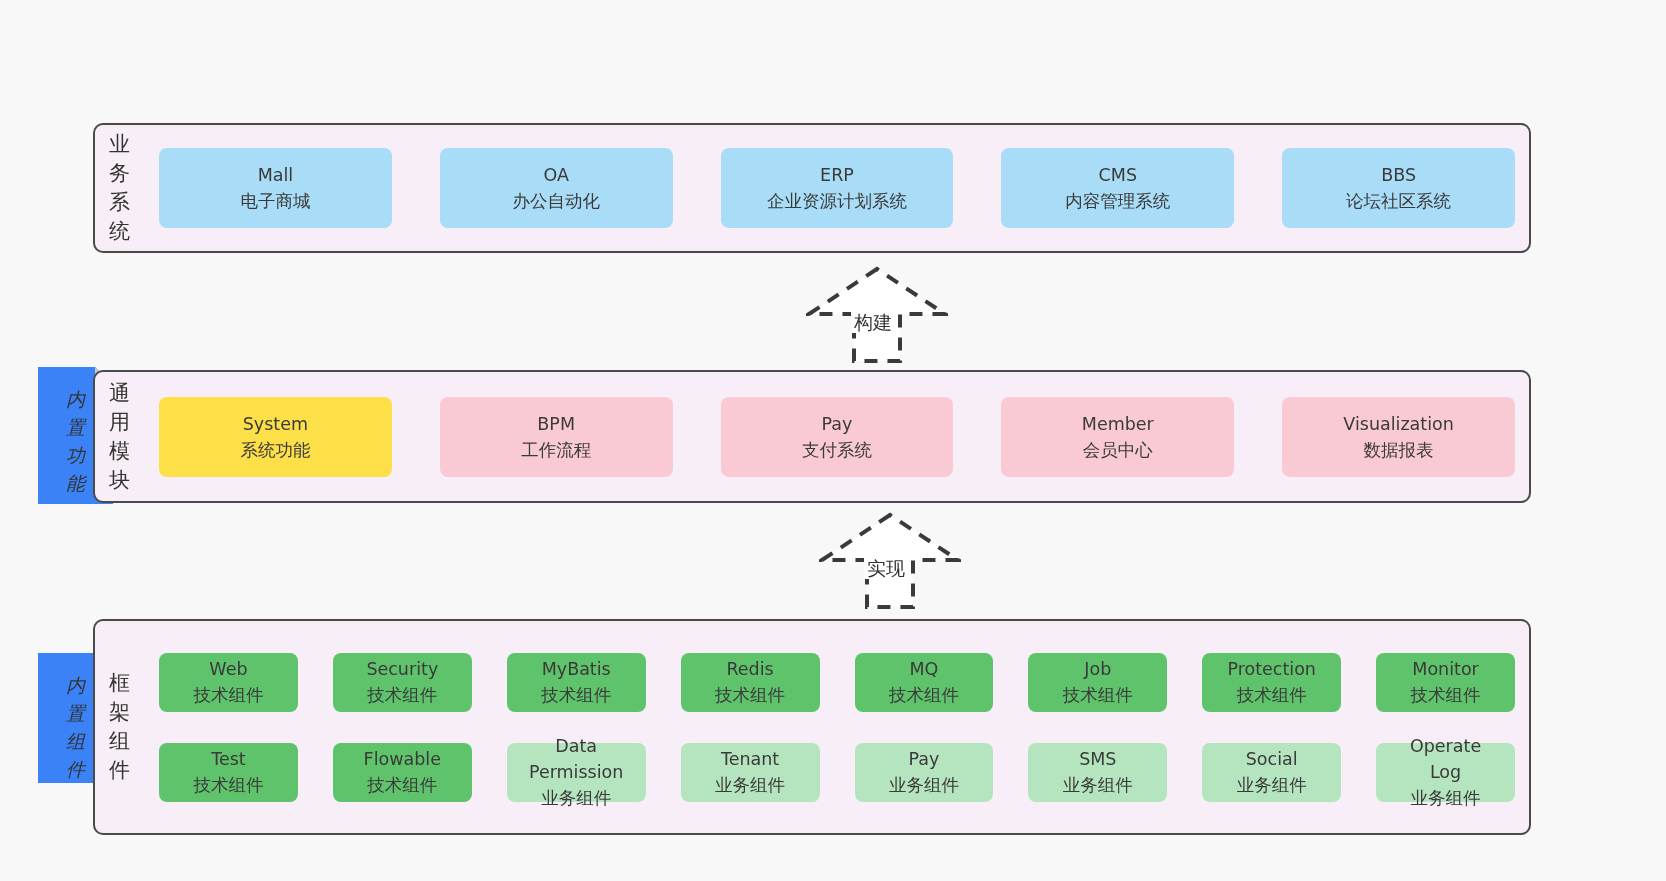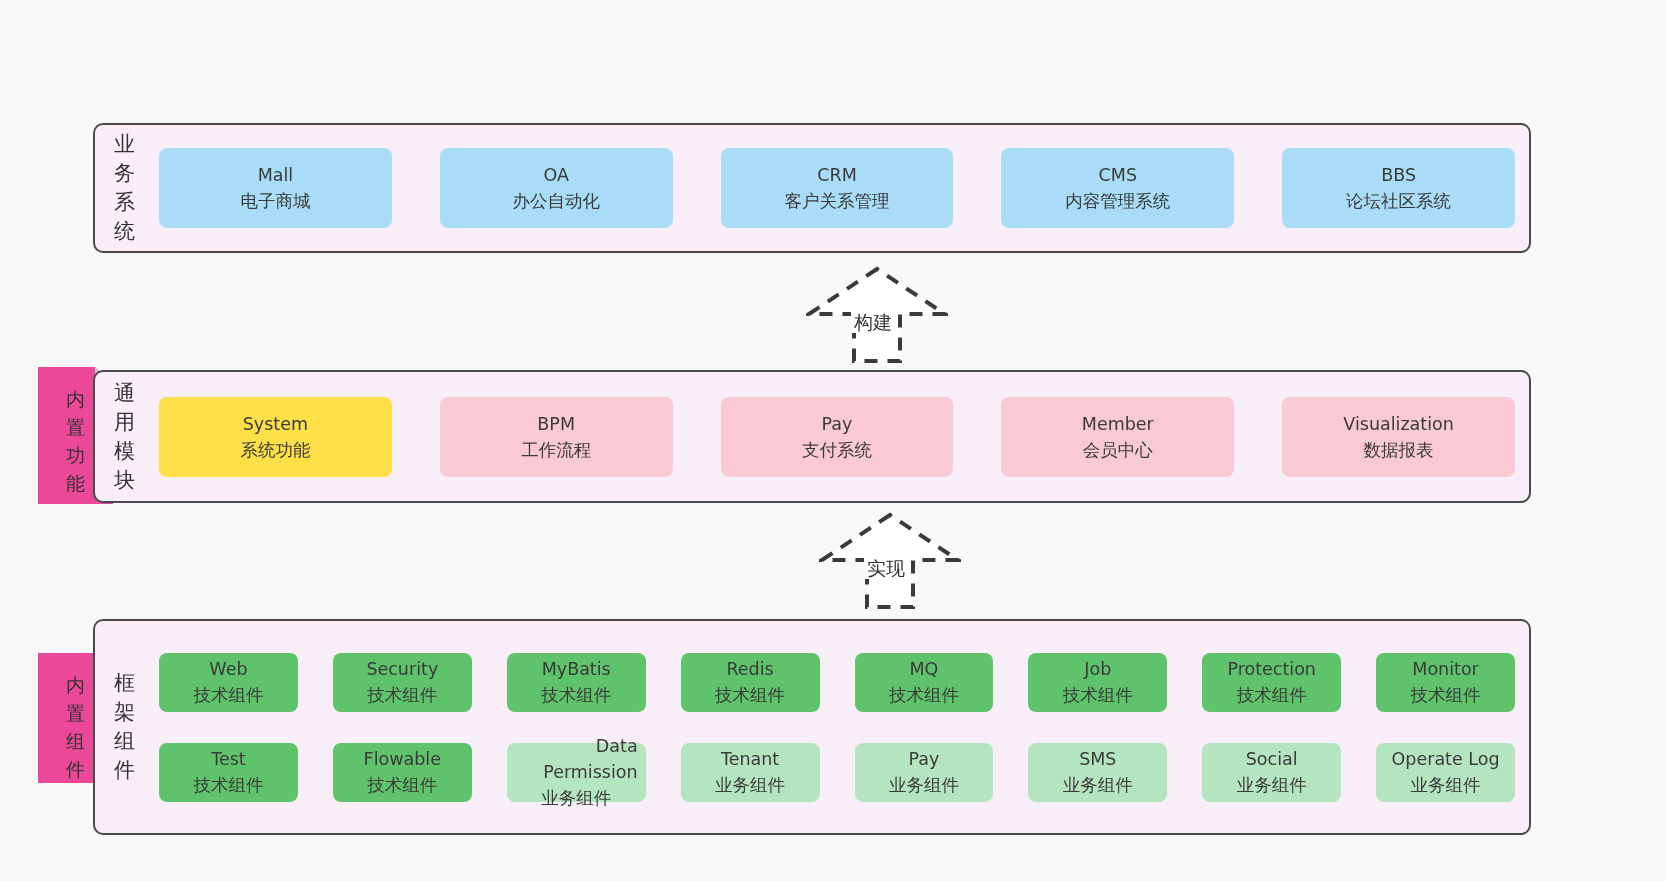--- a/index.html
+++ b/index.html
@@ -10,42 +10,43 @@
   
   .layer{
     position:absolute;left:93px;width:1438px;box-sizing:border-box;
     background:#f8eef7;border:2px solid #4a4a4a;border-radius:10px;
     display:flex;align-items:center;z-index:2;
   }
   #layer-business{top:123px;height:130px;}
   #layer-modules{top:370px;height:133px;}
   #layer-components{top:619px;height:216px;}
   .layer-label{
-    flex:none;width:26px;margin:0 12px 0 14px;text-align:right;
+    flex:none;width:26px;margin:0 12px 0 14px;text-align:left;
     font-size:21px;line-height:29px;color:#333;word-break:break-all;
   }
   .boxes{flex:1;display:flex;flex-direction:column;gap:31px;margin:0 14px 0 12px;}
   .row{display:flex;gap:48px;}
   .cols-8 .row{gap:35px;}
   .box{
     flex:1;height:80px;border-radius:8px;
     display:flex;flex-direction:column;align-items:center;justify-content:center;
-    text-align:right;padding:2px 8px;box-sizing:border-box;
+    text-align:center;padding:2px 16px;box-sizing:border-box;
   }
   .cols-8 .box{height:59px;}
   .box-name,.box-desc{font-size:17.5px;line-height:26px;color:#3a3a3a;}
   .blue{background:#a9dcf6;}
   .red{background:#fde047;}
   .pink{background:#facad4;}
   .green{background:#5fc36c;}
   .lightgreen{background:#b5e5bf;}
   
   .note{
-    position:absolute;left:38px;width:75px;background:#ec4899;z-index:1;
+    position:absolute;left:38px;width:75px;background:#3b82f6;z-index:1;
     clip-path:polygon(0 0,calc(100% - 18px) 0,100% 18px,100% 100%,0 100%);
+    font-style:italic;
   }
   #note-modules{top:367px;height:137px;}
   #note-components{top:653px;height:130px;}
   .note-fold{
     position:absolute;top:0;right:0;width:18px;height:18px;background:#c8c8c8;
     clip-path:polygon(0 0,100% 100%,0 100%);
   }
   .note-text{
     width:22px;margin:0 auto;padding-top:18px;text-align:center;
     font-size:19px;line-height:28px;color:#333;word-break:break-all;
@@ -69,22 +70,22 @@
         <div class="row">
           <div class="box blue">
             <div class="box-name">Mall</div>
             <div class="box-desc">电子商城</div>
           </div>
           <div class="box blue">
             <div class="box-name">OA</div>
             <div class="box-desc">办公自动化</div>
           </div>
           <div class="box blue">
-            <div class="box-name">CRM</div>
-            <div class="box-desc">客户关系管理</div>
+            <div class="box-name">ERP</div>
+            <div class="box-desc">企业资源计划系统</div>
           </div>
           <div class="box blue">
             <div class="box-name">CMS</div>
             <div class="box-desc">内容管理系统</div>
           </div>
           <div class="box blue">
             <div class="box-name">BBS</div>
             <div class="box-desc">论坛社区系统</div>
           </div>
         </div>

